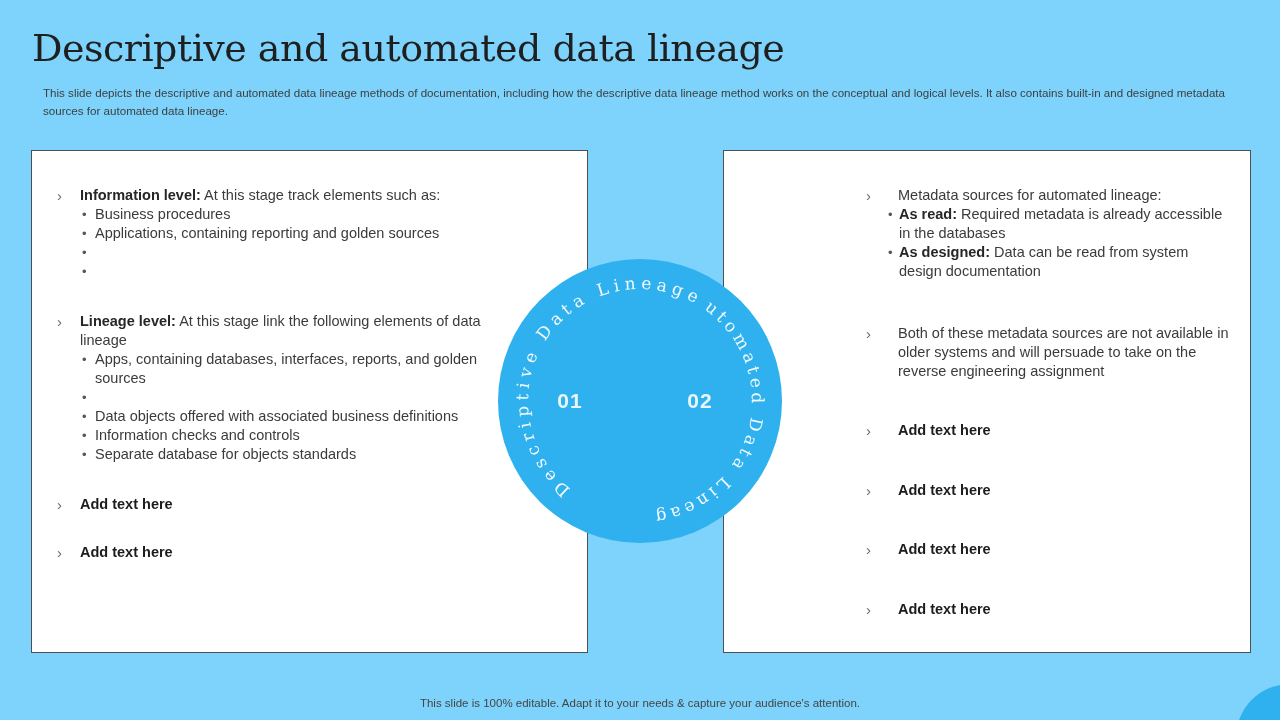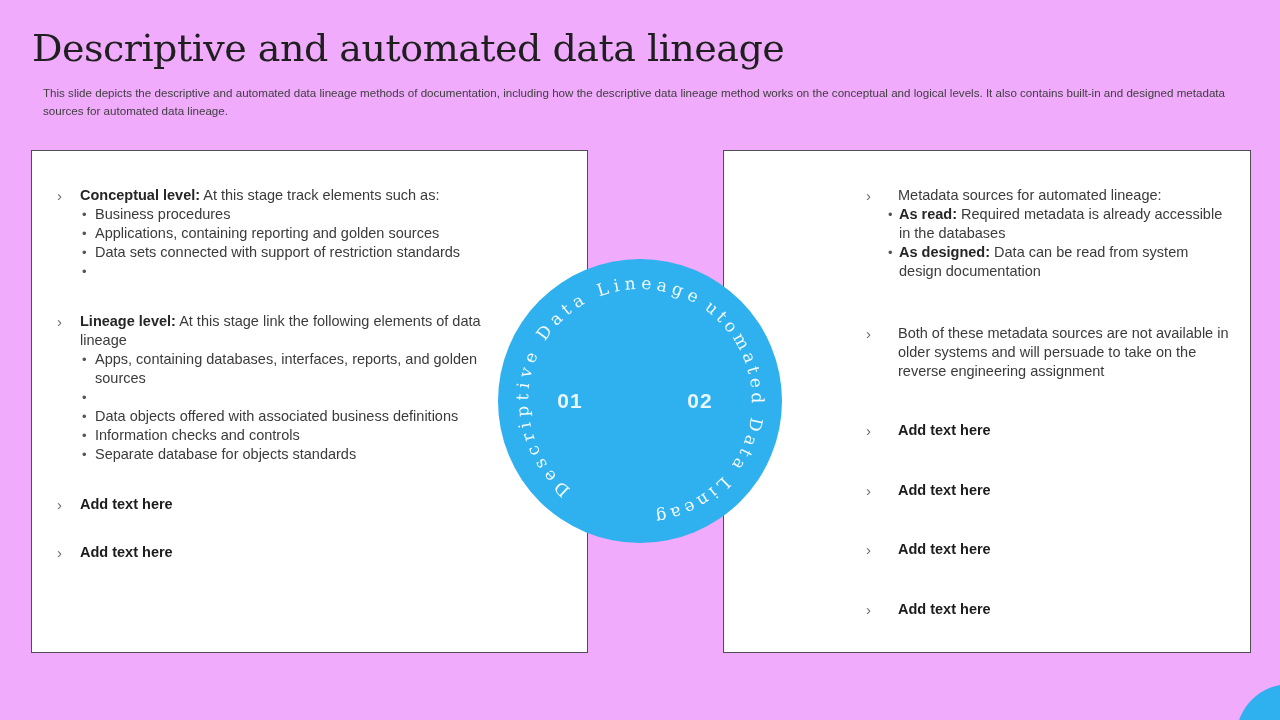--- a/index.html
+++ b/index.html
@@ -1,17 +1,17 @@
 <!DOCTYPE html>
 <html><head>
 <meta charset="utf-8">
 <style>
   html,body{margin:0;padding:0;background:#888;}
   .slide{
-    position:relative;width:1280px;height:720px;background:#f0abfc;
+    position:relative;width:1280px;height:720px;background:#7dd3fc;
     overflow:hidden;font-family:"Liberation Sans",sans-serif;
   }
   .title{
     position:absolute;left:32px;top:26px;
     font-family:"DejaVu Serif",serif;font-size:38px;line-height:44px;
     color:#1f1f1f;letter-spacing:-0.5px;white-space:nowrap;
   }
   .subtitle{
     position:absolute;left:43px;top:84px;width:1185px;
     font-size:11.6px;line-height:17.5px;color:#3e3e3e;
@@ -60,33 +60,32 @@
   <div class="title">Descriptive and automated data lineage</div>
   <div class="subtitle">This slide depicts the descriptive and automated data lineage methods of documentation, including how the descriptive data lineage method works on the conceptual and logical levels. It also contains built-in and designed metadata sources for automated data lineage.</div>
 
   <div class="box left"></div>
   <div class="box right"></div>
 
   <div class="content lb">
 
     <div class="row">
       <span class="m1">›</span>
-      <div class="t1"><b>Conceptual level:</b><span> At this stage track elements such as:</span></div>
+      <div class="t1"><b>Information level:</b><span> At this stage track elements such as:</span></div>
     </div>
     <div class="row sub">
       <span class="m2">•</span>
       <div class="t2"><b></b><span>Business procedures</span></div>
     </div>
     <div class="row sub">
       <span class="m2">•</span>
       <div class="t2"><b></b><span>Applications, containing reporting and golden sources</span></div>
     </div>
     <div class="row sub">
       <span class="m2">•</span>
-      <div class="t2"><b></b><span>Data sets connected with support of restriction standards</span></div>
     </div>
     <div class="row sub">
       <span class="m2">•</span>
     </div>
 
     <div class="row mt31">
       <span class="m1">›</span>
       <div class="t1"><b>Lineage level:</b><span> At this stage link the following elements of data lineage</span></div>
     </div>
     <div class="row sub">
@@ -168,14 +167,15 @@
     </text>
     <text class="curved" style="letter-spacing:4px">
       <textPath href="#arcRight" startOffset="50%" text-anchor="middle">Automated Data Lineage</textPath>
     </text>
     <text class="stepnum" x="73" y="150" text-anchor="middle">01</text>
     <text class="stepnum" x="203" y="150" text-anchor="middle">02</text>
   </svg>
 
   <div class="corner-blob"></div>
 
+  <div class="footer">This slide is 100% editable. Adapt it to your needs &amp; capture your audience's attention.</div>
 
 </div>
 
 </body></html>

